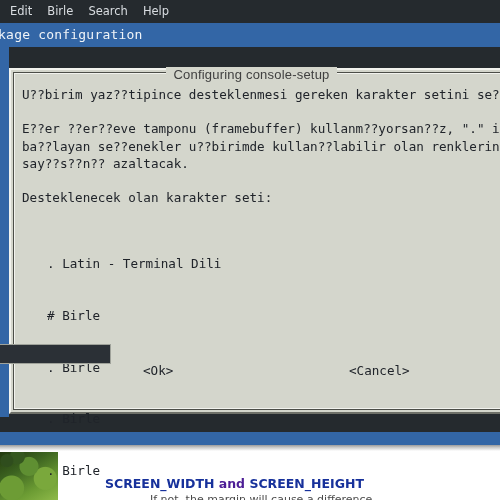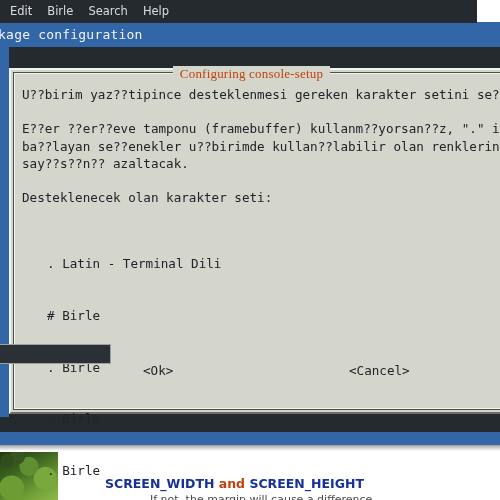--- a/index.html
+++ b/index.html
@@ -60,21 +60,21 @@
     left: 105px;
     top: 476px;
     font-family: "DejaVu Sans", sans-serif;
     font-size: 12.5px;
     font-weight: bold;
     color: #17319b;
     letter-spacing: 0px;
     white-space: nowrap;
   }
   .webpage-heading .conj {
-    color: #c2410c;
+    color: #4c1d95;
     font-weight: bold;
   }
   .webpage-subline {
     position: absolute;
     left: 150px;
     top: 493px;
     font-family: "DejaVu Sans", sans-serif;
     font-size: 11px;
     color: #2a2a2a;
     white-space: nowrap;
@@ -89,24 +89,23 @@
     width: 500px;
     height: 423px;
     background: #3366a6;
   }
 
   
   .term-menubar {
     position: absolute;
     left: 0;
     top: 0;
-    width: 443px;
+    width: 500px;
     height: 23px;
     background: #252a2e;
-    padding-left: 34px;
   }
   .menu-items {
     position: absolute;
     left: 10px;
     top: 0;
     height: 23px;
     display: flex;
     align-items: center;
     gap: 15px;
   }
@@ -194,22 +193,22 @@
     top: -3px;
     width: 505px;
     height: 18px;
     display: flex;
     justify-content: center;
     align-items: center;
     pointer-events: none;
   }
   .dlg-title {
     background: #d4d6cc;
-    color: #c2410c;
-    font-family: Liberation Serif, serif;
+    color: #404040;
+    font-family: Liberation Sans, sans-serif;
     font-size: 13px;
     padding: 0 7px;
     white-space: nowrap;
     letter-spacing: 0.2px;
     position: relative;
     left: -10px;
   }
 
   
   .dlg-text {

